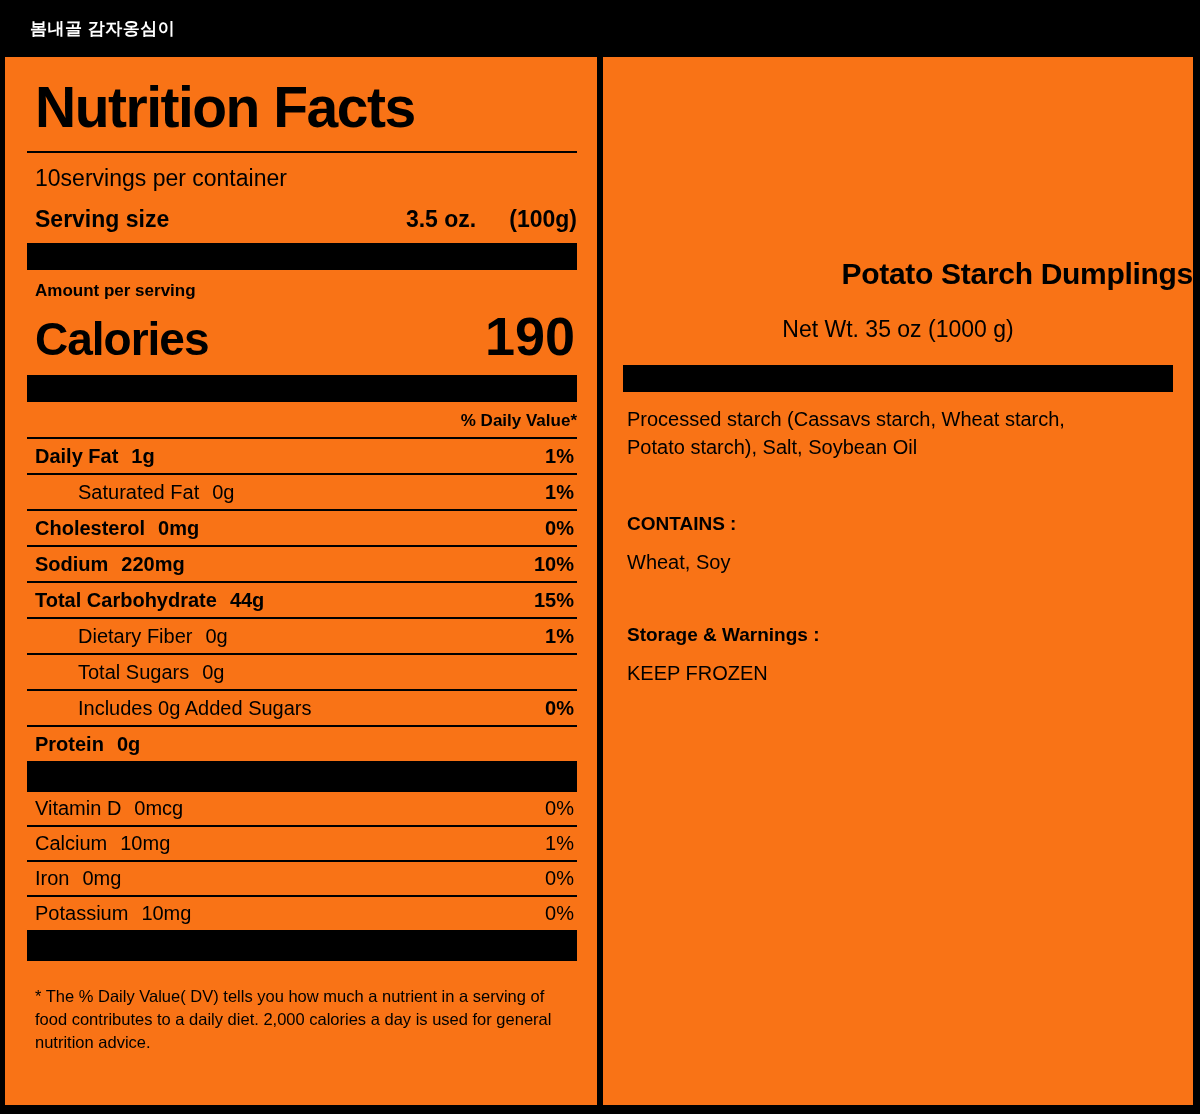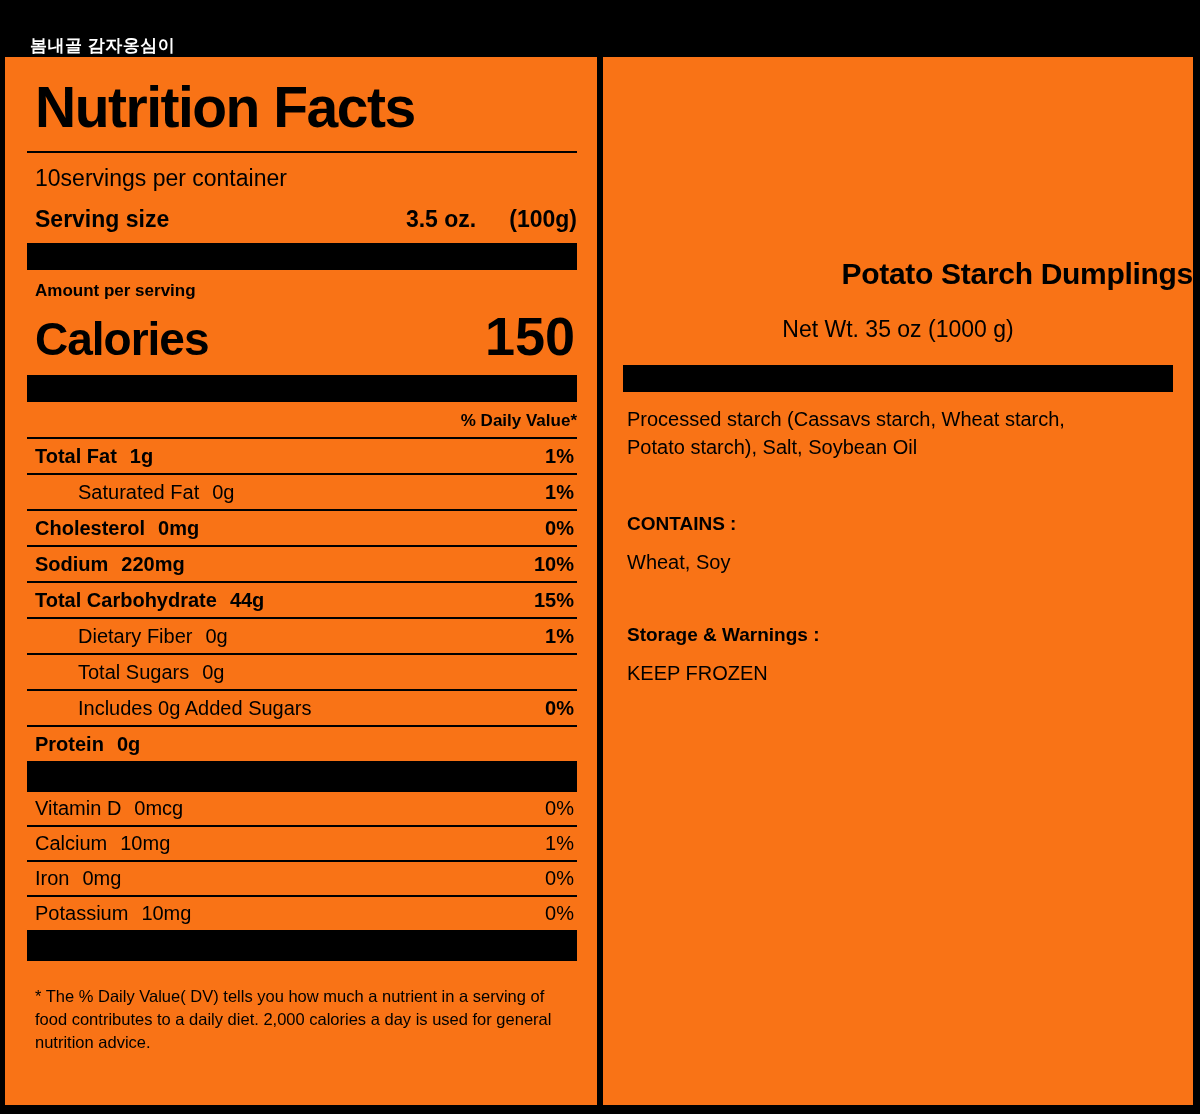--- a/index.html
+++ b/index.html
@@ -3,21 +3,21 @@
 <meta charset="utf-8">
 <style>
   html,body { margin:0; padding:0; }
   body {
     width:1200px; height:1114px; position:relative;
     background:#000; font-family:"Liberation Sans", sans-serif; color:#000;
     overflow:hidden;
   }
   .topbar {
     position:absolute; left:0; top:0; width:1200px; height:57px;
-    background:#000; color:#fff; display:flex; align-items:flex-end;
+    background:#000; color:#fff; display:flex; align-items:center;
     box-sizing:border-box; padding-left:30px;
     font-size:17px; font-weight:bold; letter-spacing:.5px;
   }
   .panel {
     position:absolute; top:57px; height:1048px; background:#f97316;
     box-sizing:border-box;
   }
   .panel-left  { left:5px;   width:592px; padding:0 20px 0 22px; }
   .panel-right { left:603px; width:590px; }
 
@@ -99,29 +99,29 @@
       <span>(100g)</span>
     </span>
   </div>
 
   <div class="bar bar-1"></div>
 
   <div class="aps">Amount per serving</div>
 
   <div class="cal-row">
     <span class="cal-label">Calories</span>
-    <span class="cal-value">150</span>
+    <span class="cal-value">190</span>
   </div>
 
   <div class="bar bar-2"></div>
 
   <div class="dv-header">% Daily Value*</div>
 
   <div class="nrow">
-    <span class="rname b"><span>Total Fat</span><span class="amt">1g</span></span>
+    <span class="rname b"><span>Daily Fat</span><span class="amt">1g</span></span>
     <span class="dv">1%</span>
   </div>
   <div class="nrow">
     <span class="rname indent"><span>Saturated Fat</span><span class="amt">0g</span></span>
     <span class="dv">1%</span>
   </div>
   <div class="nrow">
     <span class="rname b"><span>Cholesterol</span><span class="amt">0mg</span></span>
     <span class="dv">0%</span>
   </div>

